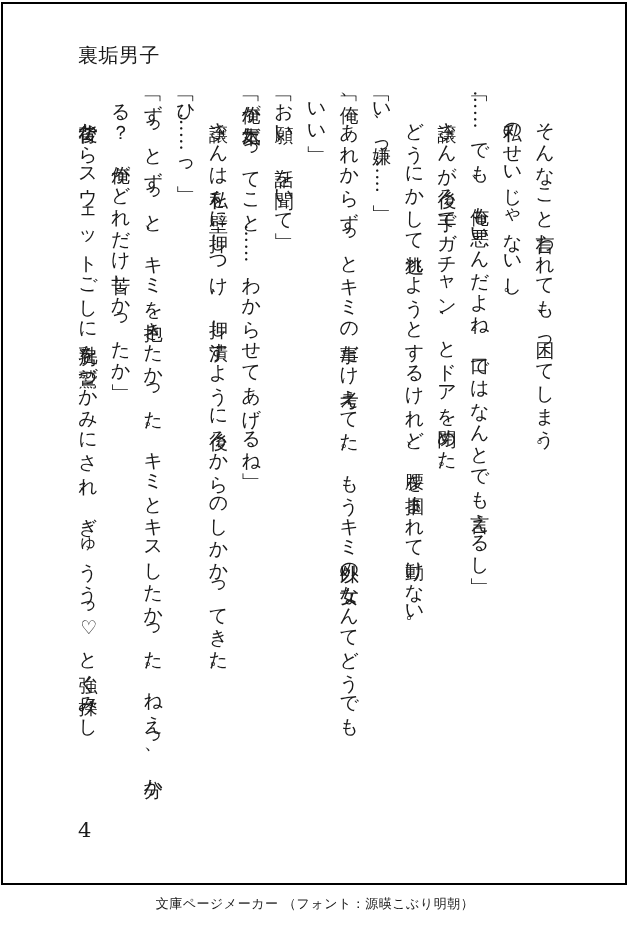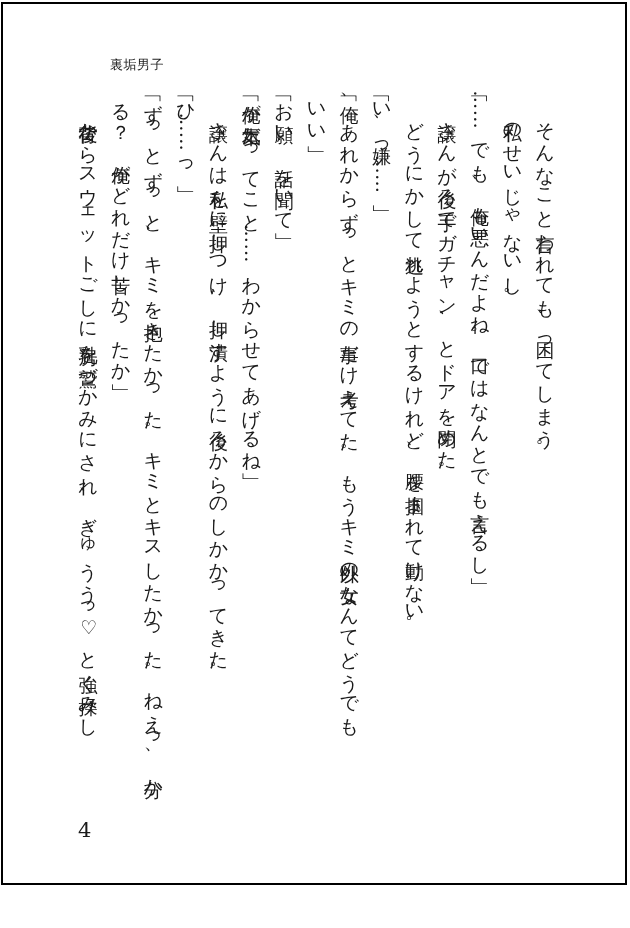--- a/index.html
+++ b/index.html
@@ -27,25 +27,24 @@
     width: 626px;
     height: 883px;
     border: 2px solid #000000;
     box-sizing: border-box;
     pointer-events: none;
   }
   
   .header {
     position: absolute;
     left: 78px;
-    top: 56px;
-    font-size: 13px;
+    top: 42px;
+    font-size: 20px;
     letter-spacing: 0.5px;
     white-space: nowrap;
-    margin-left: 32px;
   }
   
   .vtext {
     position: absolute;
     top: 90px;
     right: 68px;
     height: 778px;
     writing-mode: vertical-rl;
     text-orientation: mixed;
   }
@@ -98,13 +97,14 @@
       <div class="line">「俺が本気だってこと……わからせてあげるね」</div>
       <div class="line indent">譲さんは私を壁に押しつけ、押し潰すように後ろからのしかかってきた。</div>
       <div class="line">「ひ……っ」</div>
       <div class="line">「ずっとずっと、キミを抱きたかった。キミとキスしたかった。ねえっ、分か</div>
       <div class="line">る？　俺がどれだけ苦しかったか」</div>
       <div class="line indent">背後からスウェットごしに乳房を鷲づかみにされ、ぎゅううっ♡と強く揉みし</div>
     </div>
 
   <div class="pagenum">4</div>
 
+  <div class="footer">文庫ページメーカー （フォント：源暎こぶり明朝）</div>
 </div>
 
 </body></html>

